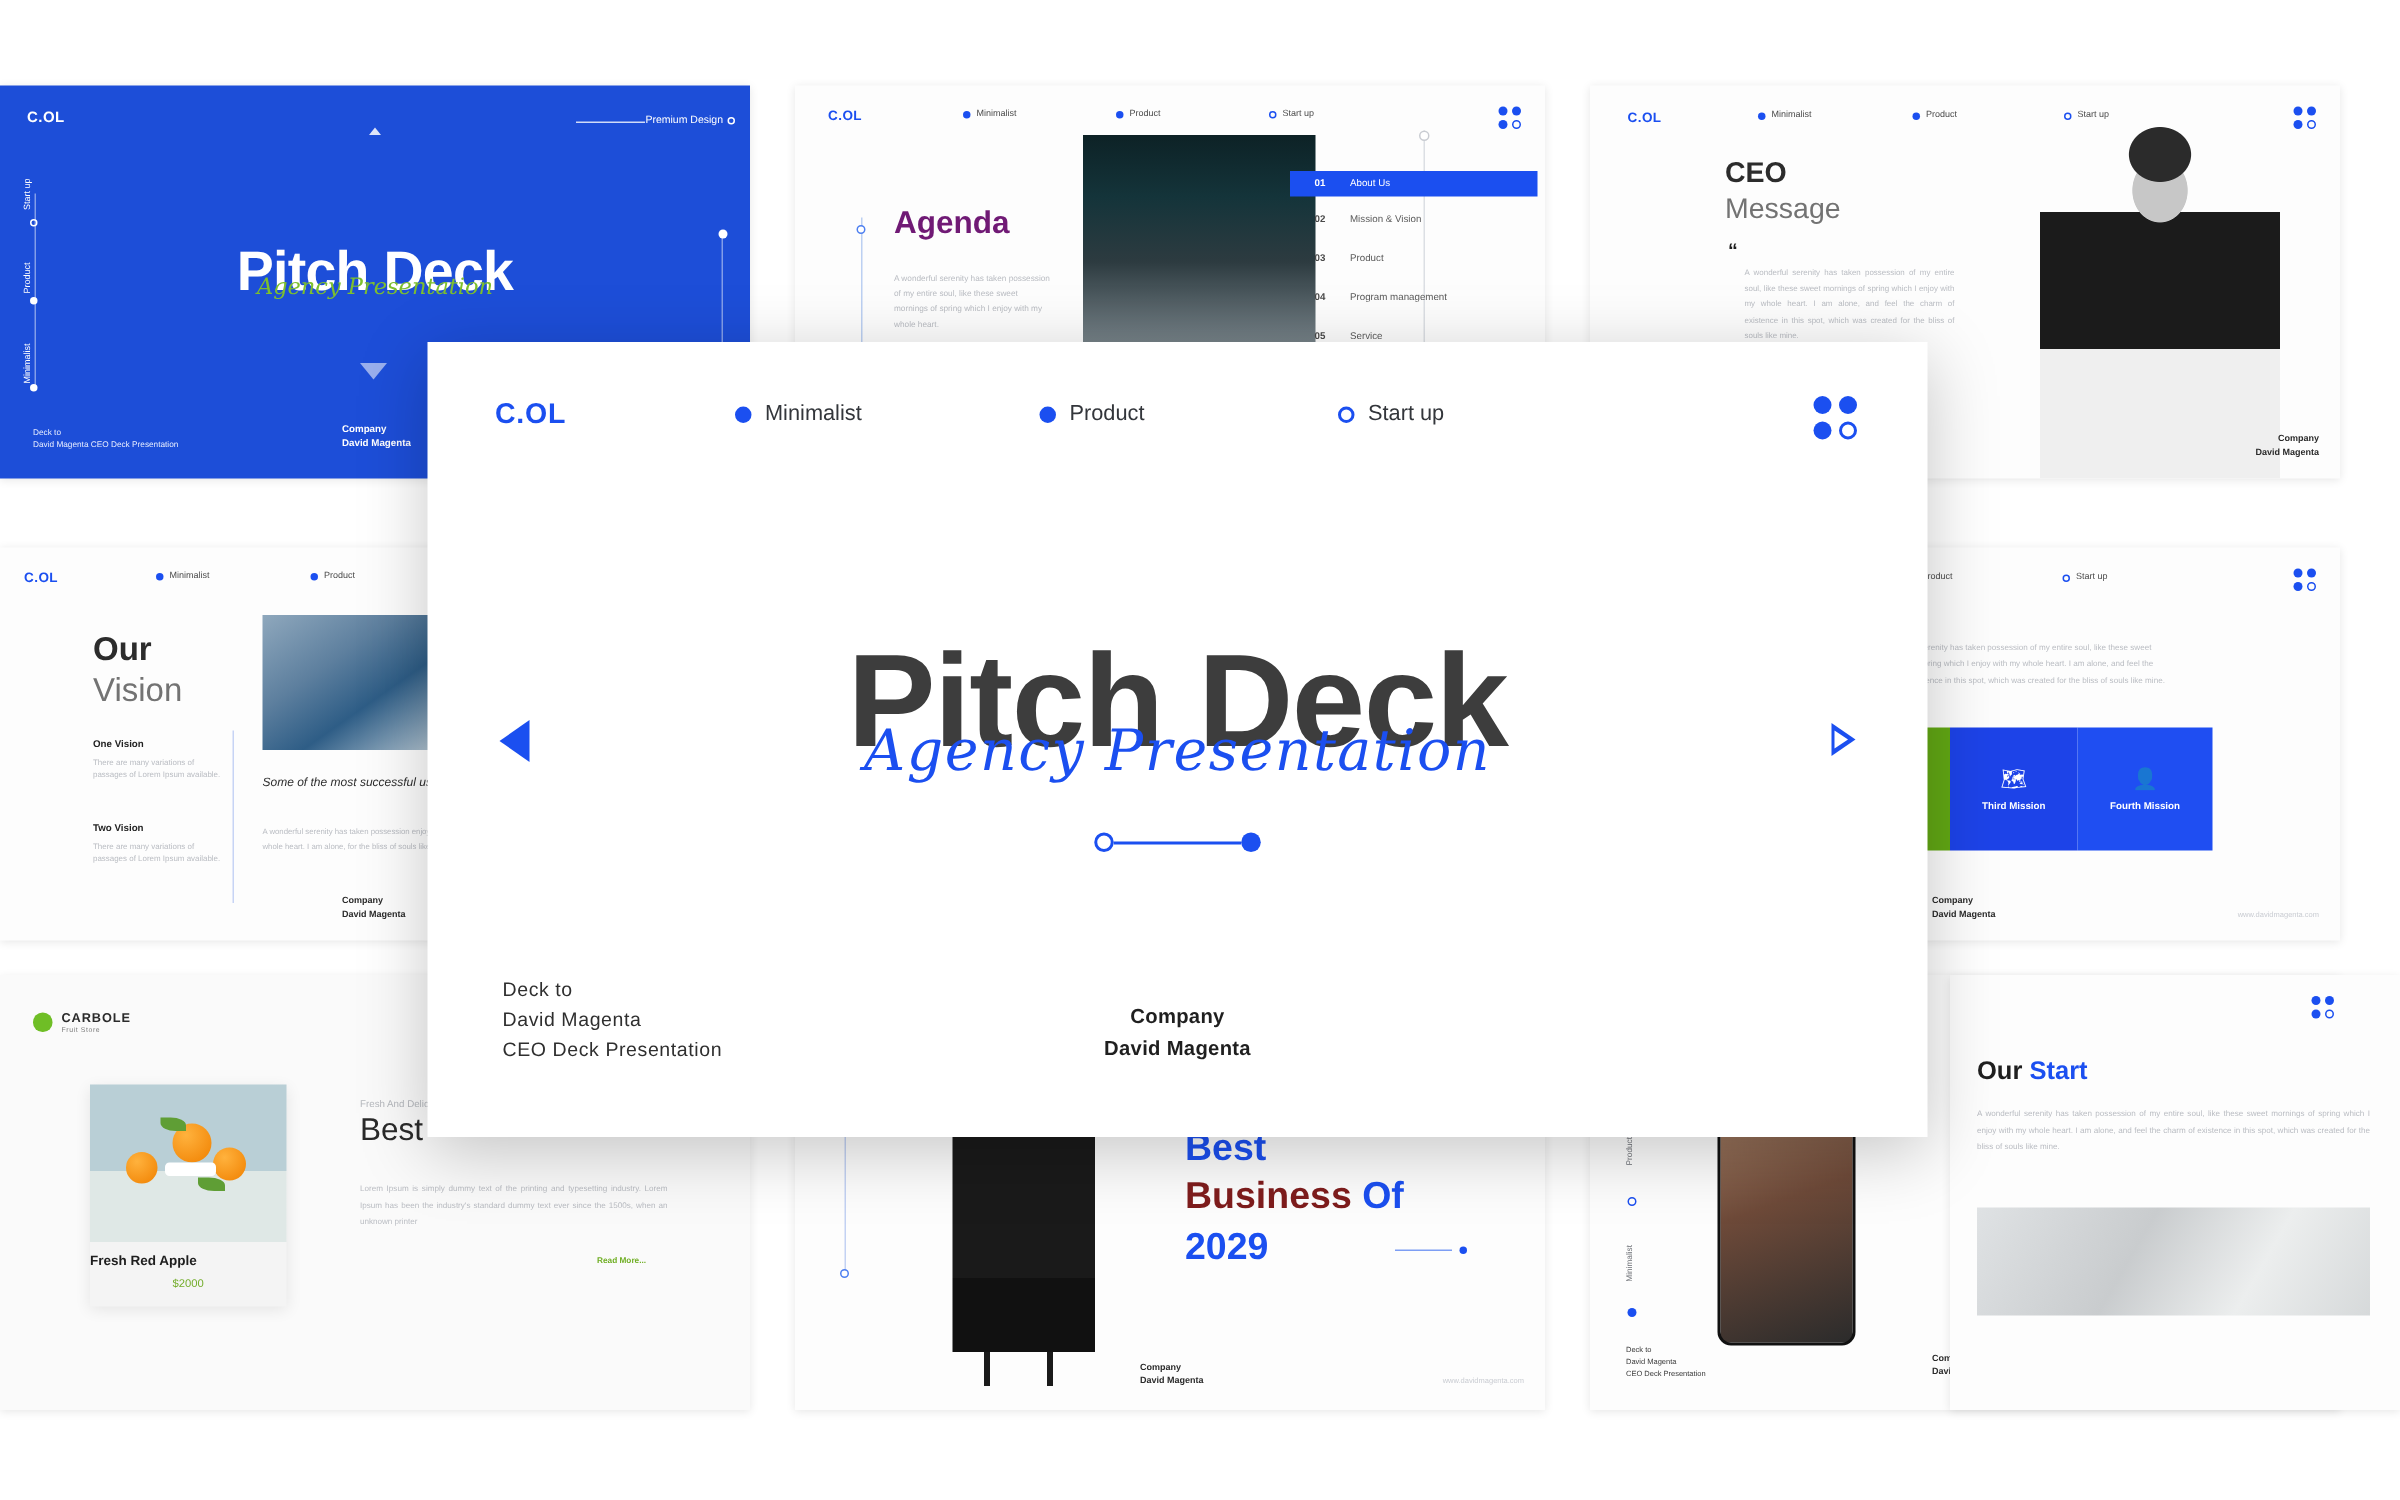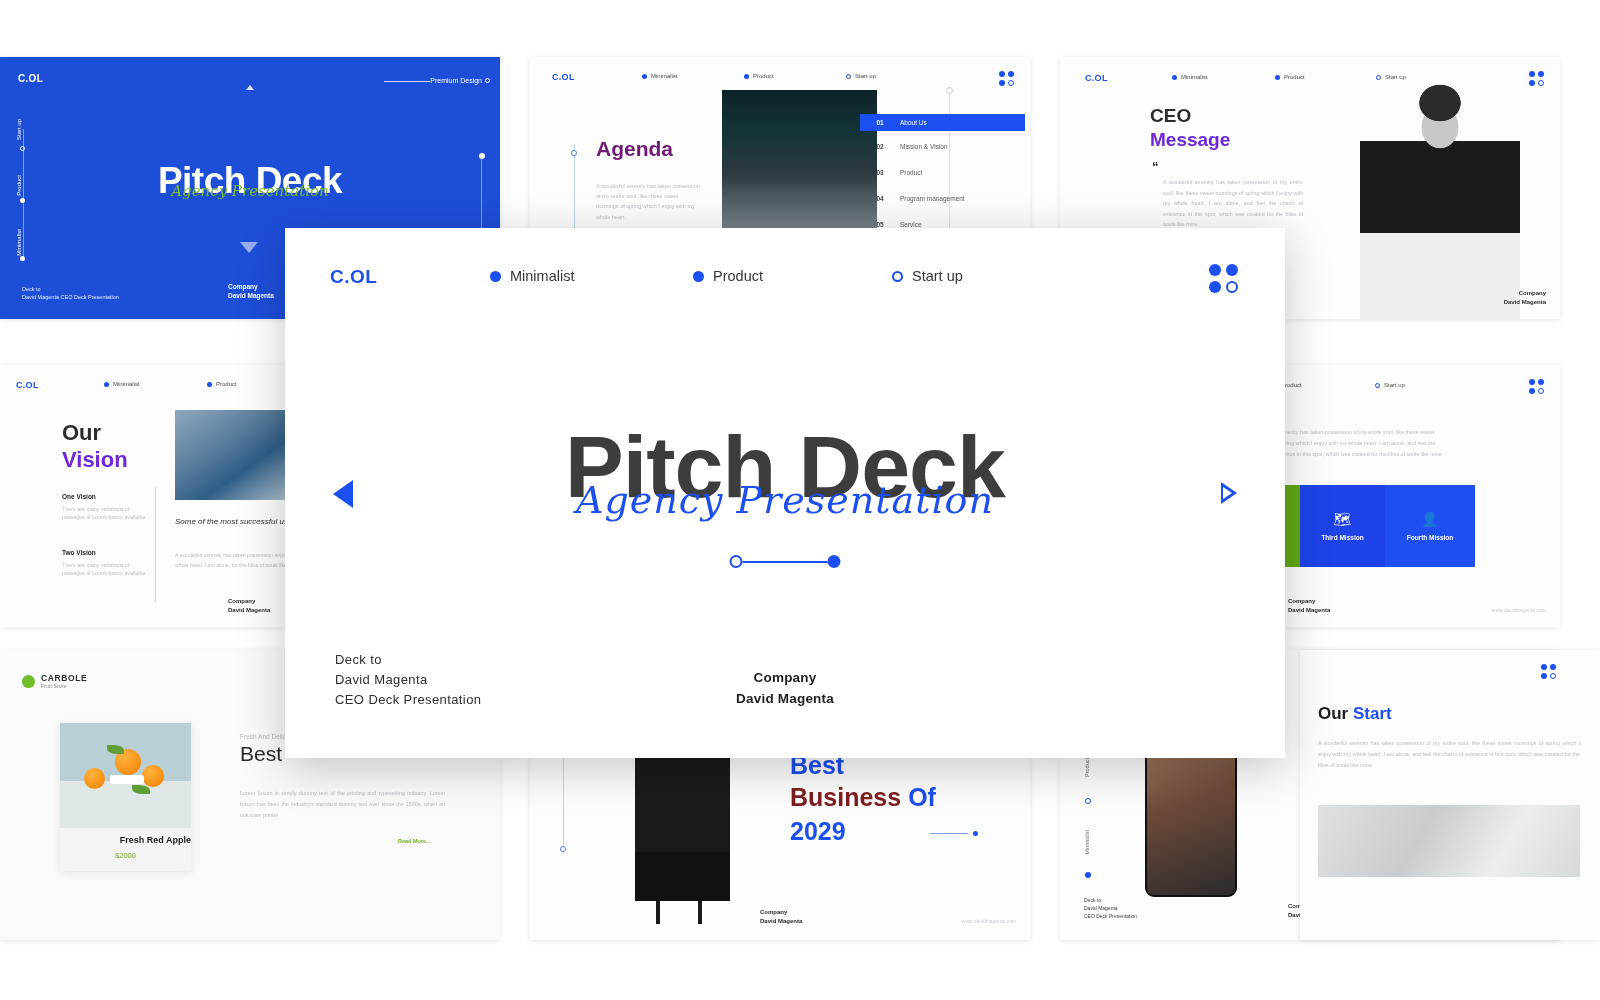--- a/index.html
+++ b/index.html
@@ -27,21 +27,21 @@
   .navitem .dot { width:5px;height:5px;border-radius:50%;background:#1b4ff0; flex:none;}
   .navitem .dot.hollow { background:transparent; border:1.3px solid #1b4ff0; }
 
   .dots4 { position:absolute; display:grid; grid-template-columns:repeat(2,1fr);
            gap:3px; }
   .dots4 i { width:6px; height:6px; border-radius:50%; background:#1b4ff0; display:block;}
   .dots4 i.hollow { background:transparent; border:1.4px solid #1b4ff0; }
 
   .muted { color:#b9bcc2; }
   .h-dark { color:#2c2c2c; font-weight:700; }
-  .h-blue { color:#6d28d9; font-weight:700; }
+  .h-blue { color:#737373; font-weight:400; }
   .url { position:absolute; color:#c9ccd2; }
 
   .vlabel { position:absolute; writing-mode:vertical-rl; transform:rotate(180deg);
             white-space:nowrap; }
 
   
   #s1 { left:0; top:57px; width:500px; height:262px; }
   #s1 .script { position:absolute; color:#7dbf2e; font-family:"DejaVu Serif", serif;
                 font-style:italic; white-space:nowrap; }
   .vline { position:absolute; background:rgba(255,255,255,.45); }
@@ -368,21 +368,21 @@
 
     <div class="pcard" style="left:60px;top:73px;width:131px;height:148px">
       <div class="pimg" style="left:0;top:0;width:131px;height:105px">
         <span class="orange" style="left:55px;top:26px;width:26px;height:26px"></span>
         <span class="orange" style="left:24px;top:45px;width:21px;height:21px"></span>
         <span class="orange" style="left:82px;top:42px;width:22px;height:22px"></span>
         <span class="leafg" style="left:47px;top:22px;width:17px;height:9px"></span>
         <span class="leafg" style="left:72px;top:62px;width:18px;height:9px"></span>
         <span style="position:absolute;left:50px;top:52px;width:34px;height:9px;background:#fff;border-radius:3px"></span>
       </div>
-      <div style="position:absolute;left:0;right:0;top:112px;text-align:right;font-size:9px;font-weight:700;color:#1e1e1e">Fresh Red Apple</div>
+      <div style="position:absolute;left:0;right:0;top:112px;text-align:left;font-size:9px;font-weight:700;color:#1e1e1e">Fresh Red Apple</div>
       <div style="position:absolute;left:0;right:0;top:128px;text-align:center;font-size:7.5px;color:#74ad2c">$2000</div>
     </div>
 
     <div style="position:absolute;left:240px;top:83px;font-size:6.5px;color:#b5b8bd">Fresh And Delicious</div>
     <div style="position:absolute;left:240px;top:92px;font-size:21px;color:#2a2a2a">Best</div>
     <div class="muted" style="position:absolute;left:240px;top:138px;width:205px;font-size:5.4px;line-height:2;text-align:justify">Lorem Ipsum is simply dummy text of the printing and typesetting industry. Lorem Ipsum has been the industry's standard dummy text ever since the 1500s, when an unknown printer</div>
     <div class="readmore" style="left:398px;top:188px;font-size:5.5px">Read More...</div>
   </div>
 
   <div class="slide" id="s7">

